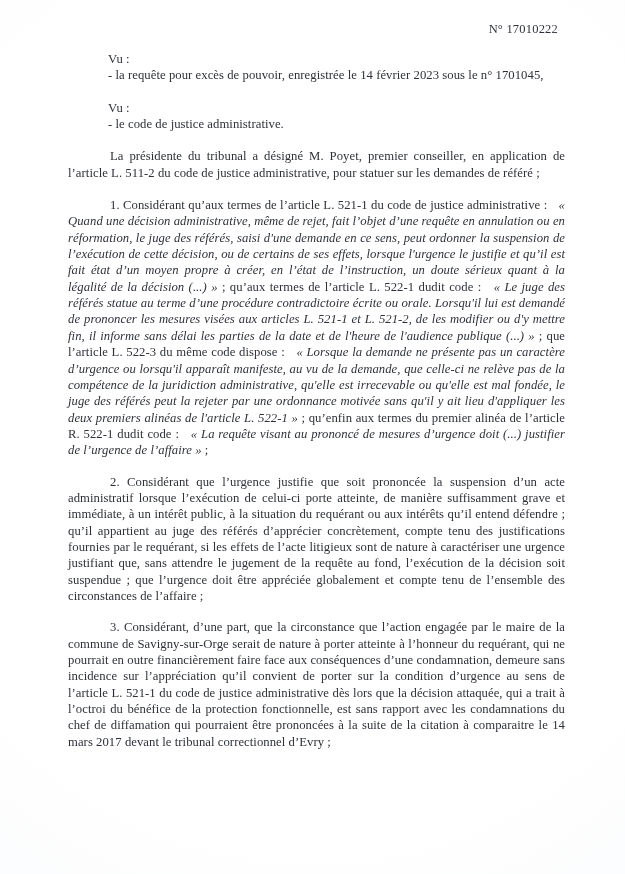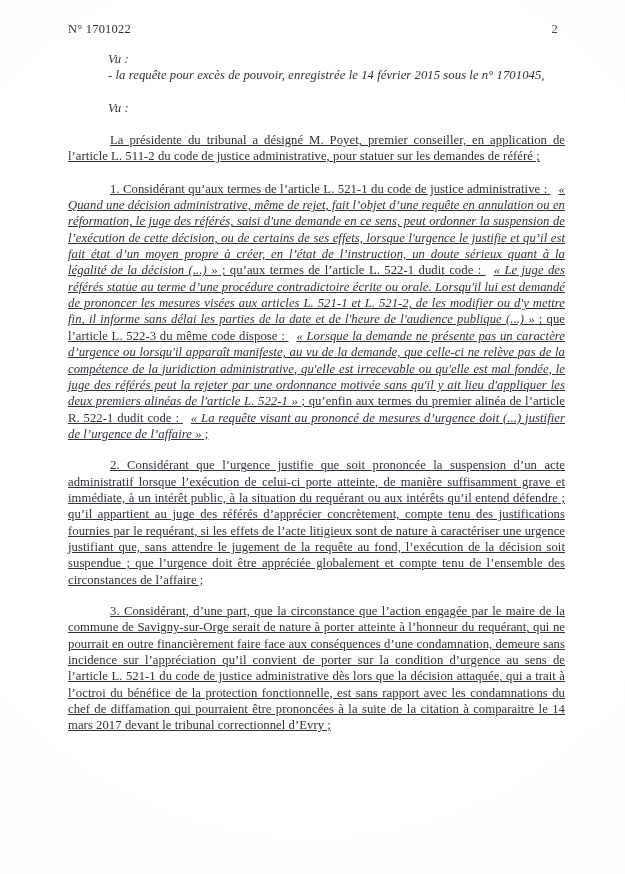--- a/index.html
+++ b/index.html
@@ -23,21 +23,21 @@
       radial-gradient(ellipse 120% 90% at 50% 45%, #ffffff 55%, #fafbfd 85%, #f3f5f9 100%);
   }
   .content {
     position: absolute;
     left: 68px;
     top: 0;
     width: 497px;
   }
   .header {
     display: flex;
-    justify-content: space-between;
+    justify-content: flex-end;
     align-items: baseline;
     font-size: 12.5px;
     padding-top: 22px;
     letter-spacing: 0.2px;
   }
   .header .pageno {
     padding-right: 7px;
     color: #41464d;
   }
   .block {
@@ -46,51 +46,51 @@
   p.para {
     margin: 0;
     font-size: 12.7px;
     line-height: 16.35px;
     text-align: justify;
     text-justify: inter-word;
     letter-spacing: 0.05px;
   }
   p.indent {
     text-indent: 42px;
-    text-decoration: underline;
   }
   .spacer-lg { height: 16px; }
   .spacer-md { height: 15px; }
   .it {
     font-style: italic;
     margin-left: 8px;
   }
-  .vu-group p.para { text-indent: 40px; font-style: italic; }
+  .vu-group p.para { text-indent: 40px; }
   .vu-group p.para.cont { text-indent: 0; }
 </style>
 </head>
 <body>
 
 <div class="page">
   <div class="content">
 
     <div class="header">
       <span>N° 1701022</span>
       <span class="pageno">2</span>
     </div>
 
     <div class="block vu-group">
       <p class="para">Vu :</p>
-      <p class="para">- la requête pour excès de pouvoir, enregistrée le 14 février 2015 sous le n° 1701045,</p>
+      <p class="para">- la requête pour excès de pouvoir, enregistrée le 14 février 2023 sous le n° 1701045,</p>
     </div>
 
     <div class="spacer-lg"></div>
 
     <div class="vu-group">
       <p class="para">Vu :</p>
+      <p class="para">- le code de justice administrative.</p>
     </div>
 
     <div class="spacer-lg"></div>
 
     <p class="para indent">La présidente du tribunal a désigné M. Poyet, premier conseiller, en application de l’article L. 511-2 du code de justice administrative, pour statuer sur les demandes de référé ;</p>
 
     <div class="spacer-lg"></div>
 
     <p class="para indent"><span>1. Considérant  qu’aux  termes  de  l’article L. 521-1 du code de justice administrative : </span><span class="it">« Quand une décision administrative, même de rejet, fait l’objet d’une requête en annulation ou en réformation, le juge des référés, saisi d'une demande en ce sens, peut ordonner la suspension de l’exécution de cette décision, ou de certains de ses effets, lorsque l'urgence le justifie et qu’il est fait état d’un moyen propre à créer, en l’état de l’instruction, un doute sérieux quant à la légalité de la décision (...) »</span><span> ; qu’aux termes de l’article L. 522-1 dudit code : </span><span class="it">« Le juge des référés statue au terme d’une procédure contradictoire écrite ou orale. Lorsqu'il lui est demandé de prononcer les mesures visées aux articles L. 521-1 et L. 521-2, de les modifier ou d'y mettre fin, il informe sans délai les parties de la date et de l'heure de l'audience publique (...) »</span><span> ; que l’article L. 522-3 du même code dispose : </span><span class="it">« Lorsque la demande ne présente pas un caractère d’urgence ou lorsqu'il apparaît manifeste, au vu de la demande, que celle-ci ne relève pas de la compétence de la juridiction administrative, qu'elle est irrecevable ou qu'elle est mal fondée, le juge des référés peut la rejeter par une ordonnance motivée sans qu'il y ait lieu d'appliquer les deux premiers alinéas de l'article L. 522-1 »</span><span> ; qu’enfin aux termes du premier alinéa de l’article R. 522-1 dudit code : </span><span class="it">« La requête visant au prononcé de mesures d’urgence doit (...) justifier de l’urgence de l’affaire »</span><span> ;</span></p>
 

